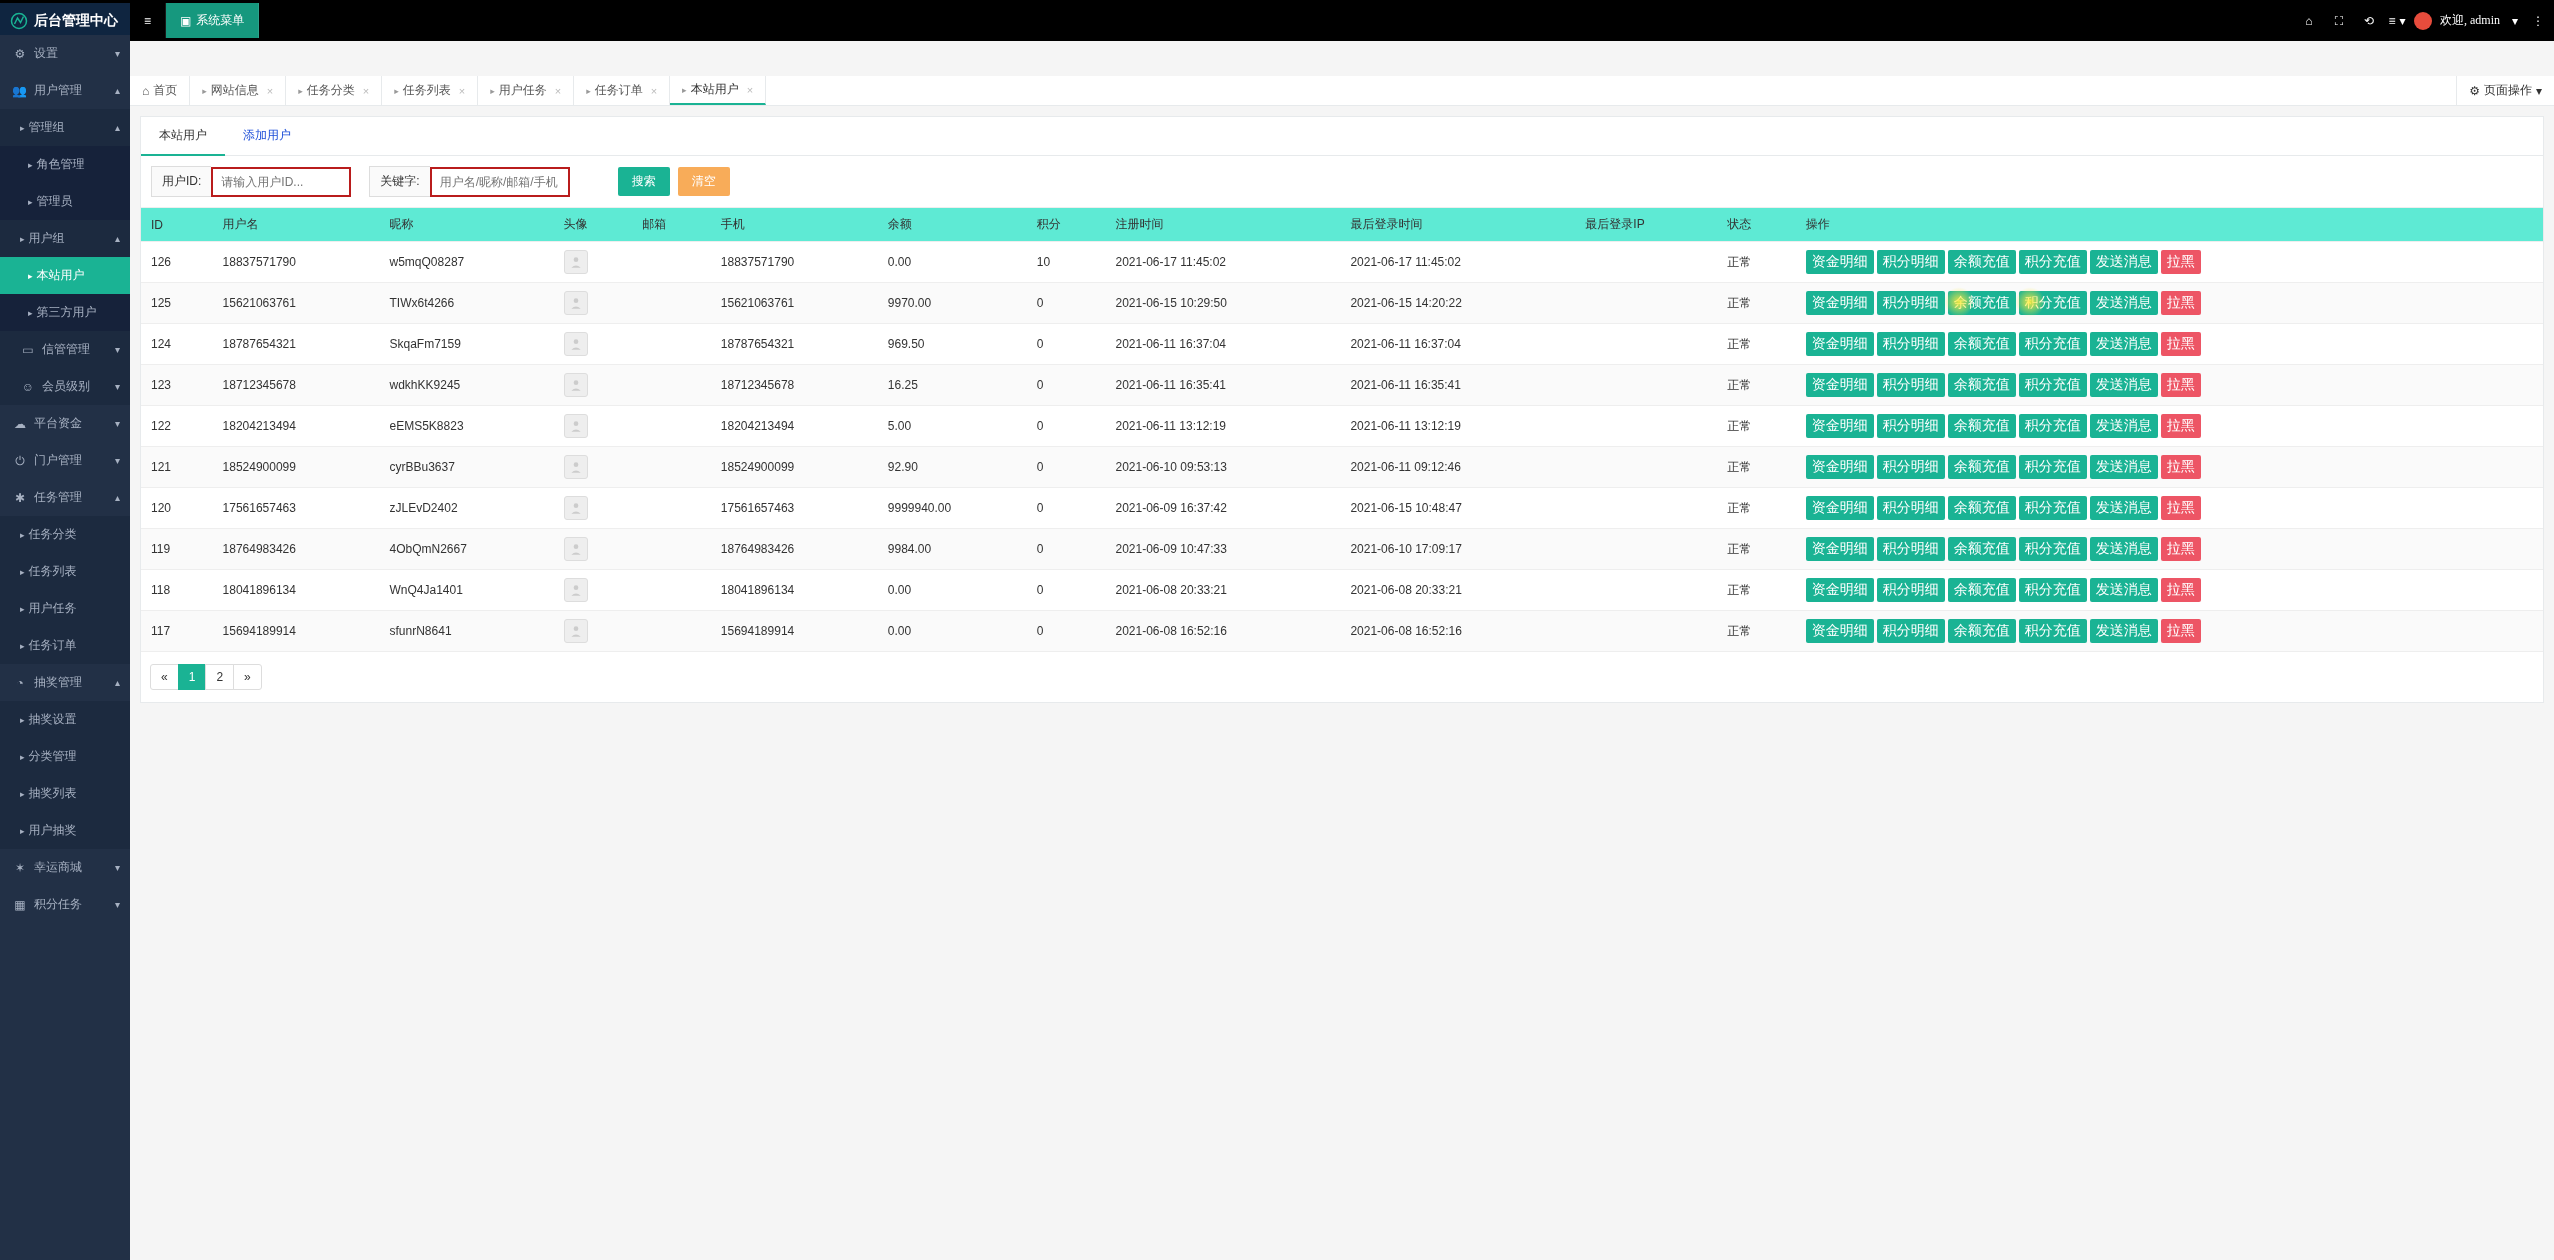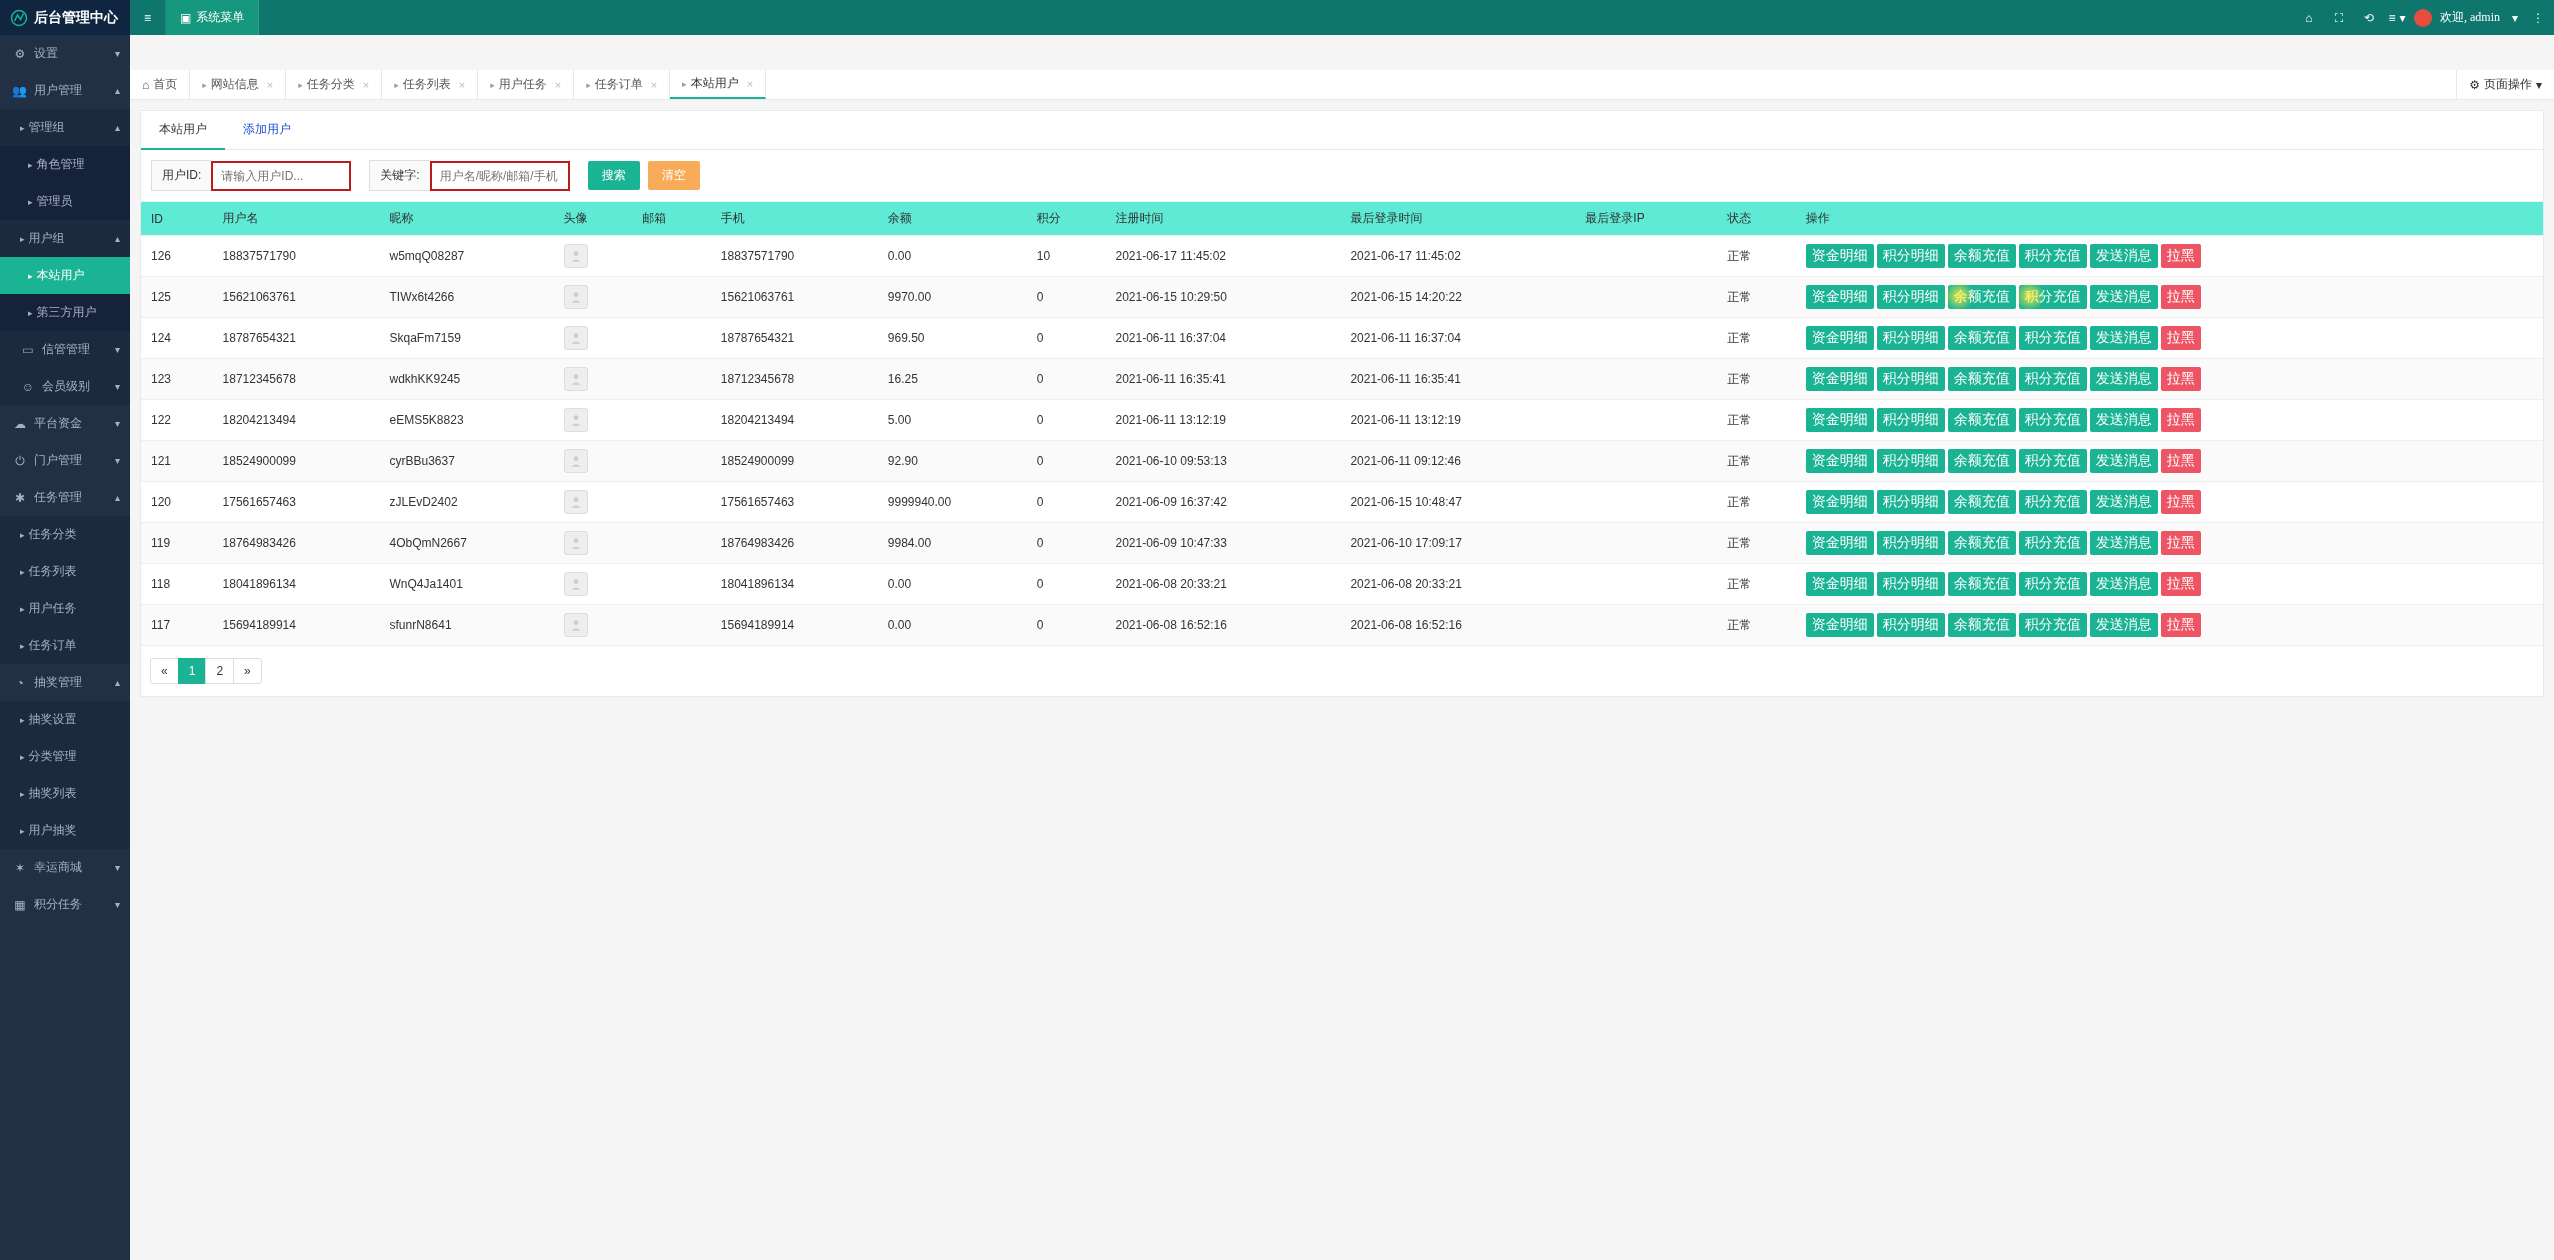--- a/index.html
+++ b/index.html
@@ -1,19 +1,19 @@
 <!DOCTYPE html>
 <html><head>
 <meta charset="utf-8">
 <style>
 * { margin: 0; padding: 0; box-sizing: border-box; }
 body { font-family: "Microsoft YaHei", Arial, sans-serif; font-size: 12px; background: #f5f5f5; color: #333; }
 
 
-.header { height: 35px; background: #0f766e; display: flex; align-items: center; color: #fff; }
+.header { height: 41px; background: #000000; display: flex; align-items: center; color: #fff; }
 .logo { width: 130px; height: 35px; background: #0f2540; display: flex; align-items: center; padding: 0 10px; font-size: 14px; font-weight: bold; }
 .logo svg { margin-right: 6px; }
 .header-btn { height: 35px; padding: 0 14px; display: flex; align-items: center; cursor: pointer; border-right: 1px solid rgba(255,255,255,0.1); }
 .header-btn.dark { background: #16987e; }
 .header-right { margin-left: auto; display: flex; align-items: center; }
 .header-icon { width: 30px; height: 35px; display: flex; align-items: center; justify-content: center; cursor: pointer; }
 .avatar-sm { width: 18px; height: 18px; border-radius: 50%; background: #e74c3c; }
 .welcome { margin: 0 8px; font-family: Liberation Serif, serif; }
 .caret { margin: 0 4px; }
 .vdots { margin: 0 10px; cursor: pointer; }
@@ -48,21 +48,21 @@
 .content { padding: 10px; }
 .panel { background: #fff; border: 1px solid #e7eaec; }
 .panel-tabs { display: flex; border-bottom: 1px solid #e7eaec; }
 .panel-tab { padding: 10px 18px; cursor: pointer; color: #1d4ed8; }
 .panel-tab.active { border-bottom: 2px solid #1ab394; color: #333; margin-bottom: -1px; }
 
 .search-bar { padding: 10px; display: flex; align-items: center; gap: 0; }
 .search-label { background: #fafafa; border: 1px solid #ddd; padding: 6px 10px; border-right: none; }
 .search-input { border: 2px solid #b91c1c; padding: 6px 8px; width: 140px; margin-right: 18px; font-size: 12px; }
 .btn { padding: 6px 14px; border: none; cursor: pointer; color: #fff; font-size: 12px; border-radius: 2px; }
-.btn-teal { background: #1ab394; margin-right: 8px; }
+.btn-teal { background: #1ab394; margin-right: 8px; margin-left: 30px; }
 .btn-orange { background: #f8ac59; }
 
 
 table { width: 100%; border-collapse: collapse; }
 th, td { padding: 8px 10px; text-align: left; font-size: 12px; border-bottom: 1px solid #eee; }
 th { background: #5eead4; color: #333; font-weight: normal; border-top: 1px solid #eee; }
 tr:nth-child(even) td { background: #fafafa; }
 .avatar-cell { width: 24px; height: 24px; border-radius: 3px; background: #eee; display: inline-flex; align-items: center; justify-content: center; color: #ccc; border: 1px solid #ddd; }
 .badge { display: inline-block; padding: 3px 6px; border-radius: 2px; color: #fff; font-size: 14px; margin-right: 3px; cursor: pointer; }
 .b-teal { background: #1ab394; }

